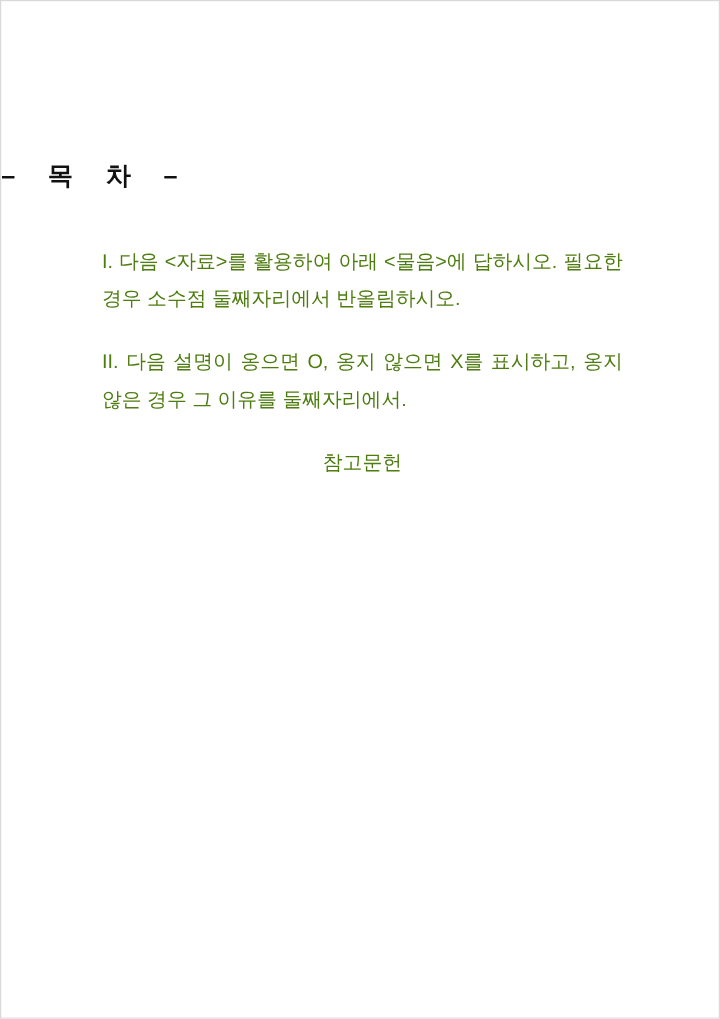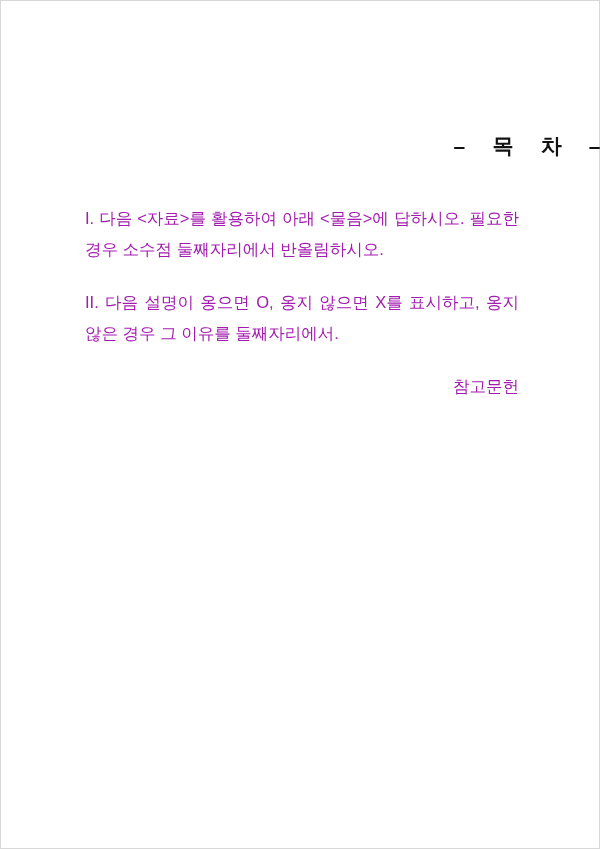--- a/index.html
+++ b/index.html
@@ -22,21 +22,21 @@
     background: #ffffff;
     border: 1px solid #d8d8d8;
   }
   .doc-title {
     margin: 0;
     padding: 0;
     position: absolute;
     top: 131px;
     left: 0;
     width: 600px;
-    text-align: right;
+    text-align: left;
     font-size: 21px;
     font-weight: 700;
     letter-spacing: 0.5px;
     color: #111111;
   }
   .doc-title .t-gap {
     display: inline-block;
     width: 14px;
   }
   .content {
@@ -44,28 +44,28 @@
     top: 202px;
     left: 84px;
     width: 434px;
   }
   .para {
     font-size: 16.5px;
     line-height: 31px;
     text-align: justify;
     text-justify: inter-character;
     margin: 0 0 22px 0;
-    color: #a21caf;
+    color: #4d7c0f;
     word-break: keep-all;
   }
   .para:last-child {
     margin-bottom: 0;
   }
   .para.plain {
-    text-align: right;
+    text-align: center;
     margin-top: 22px;
   }
 </style>
 </head>
 <body>
 
 <div class="page">
 
   <h1 class="doc-title">
     <span>–</span>

